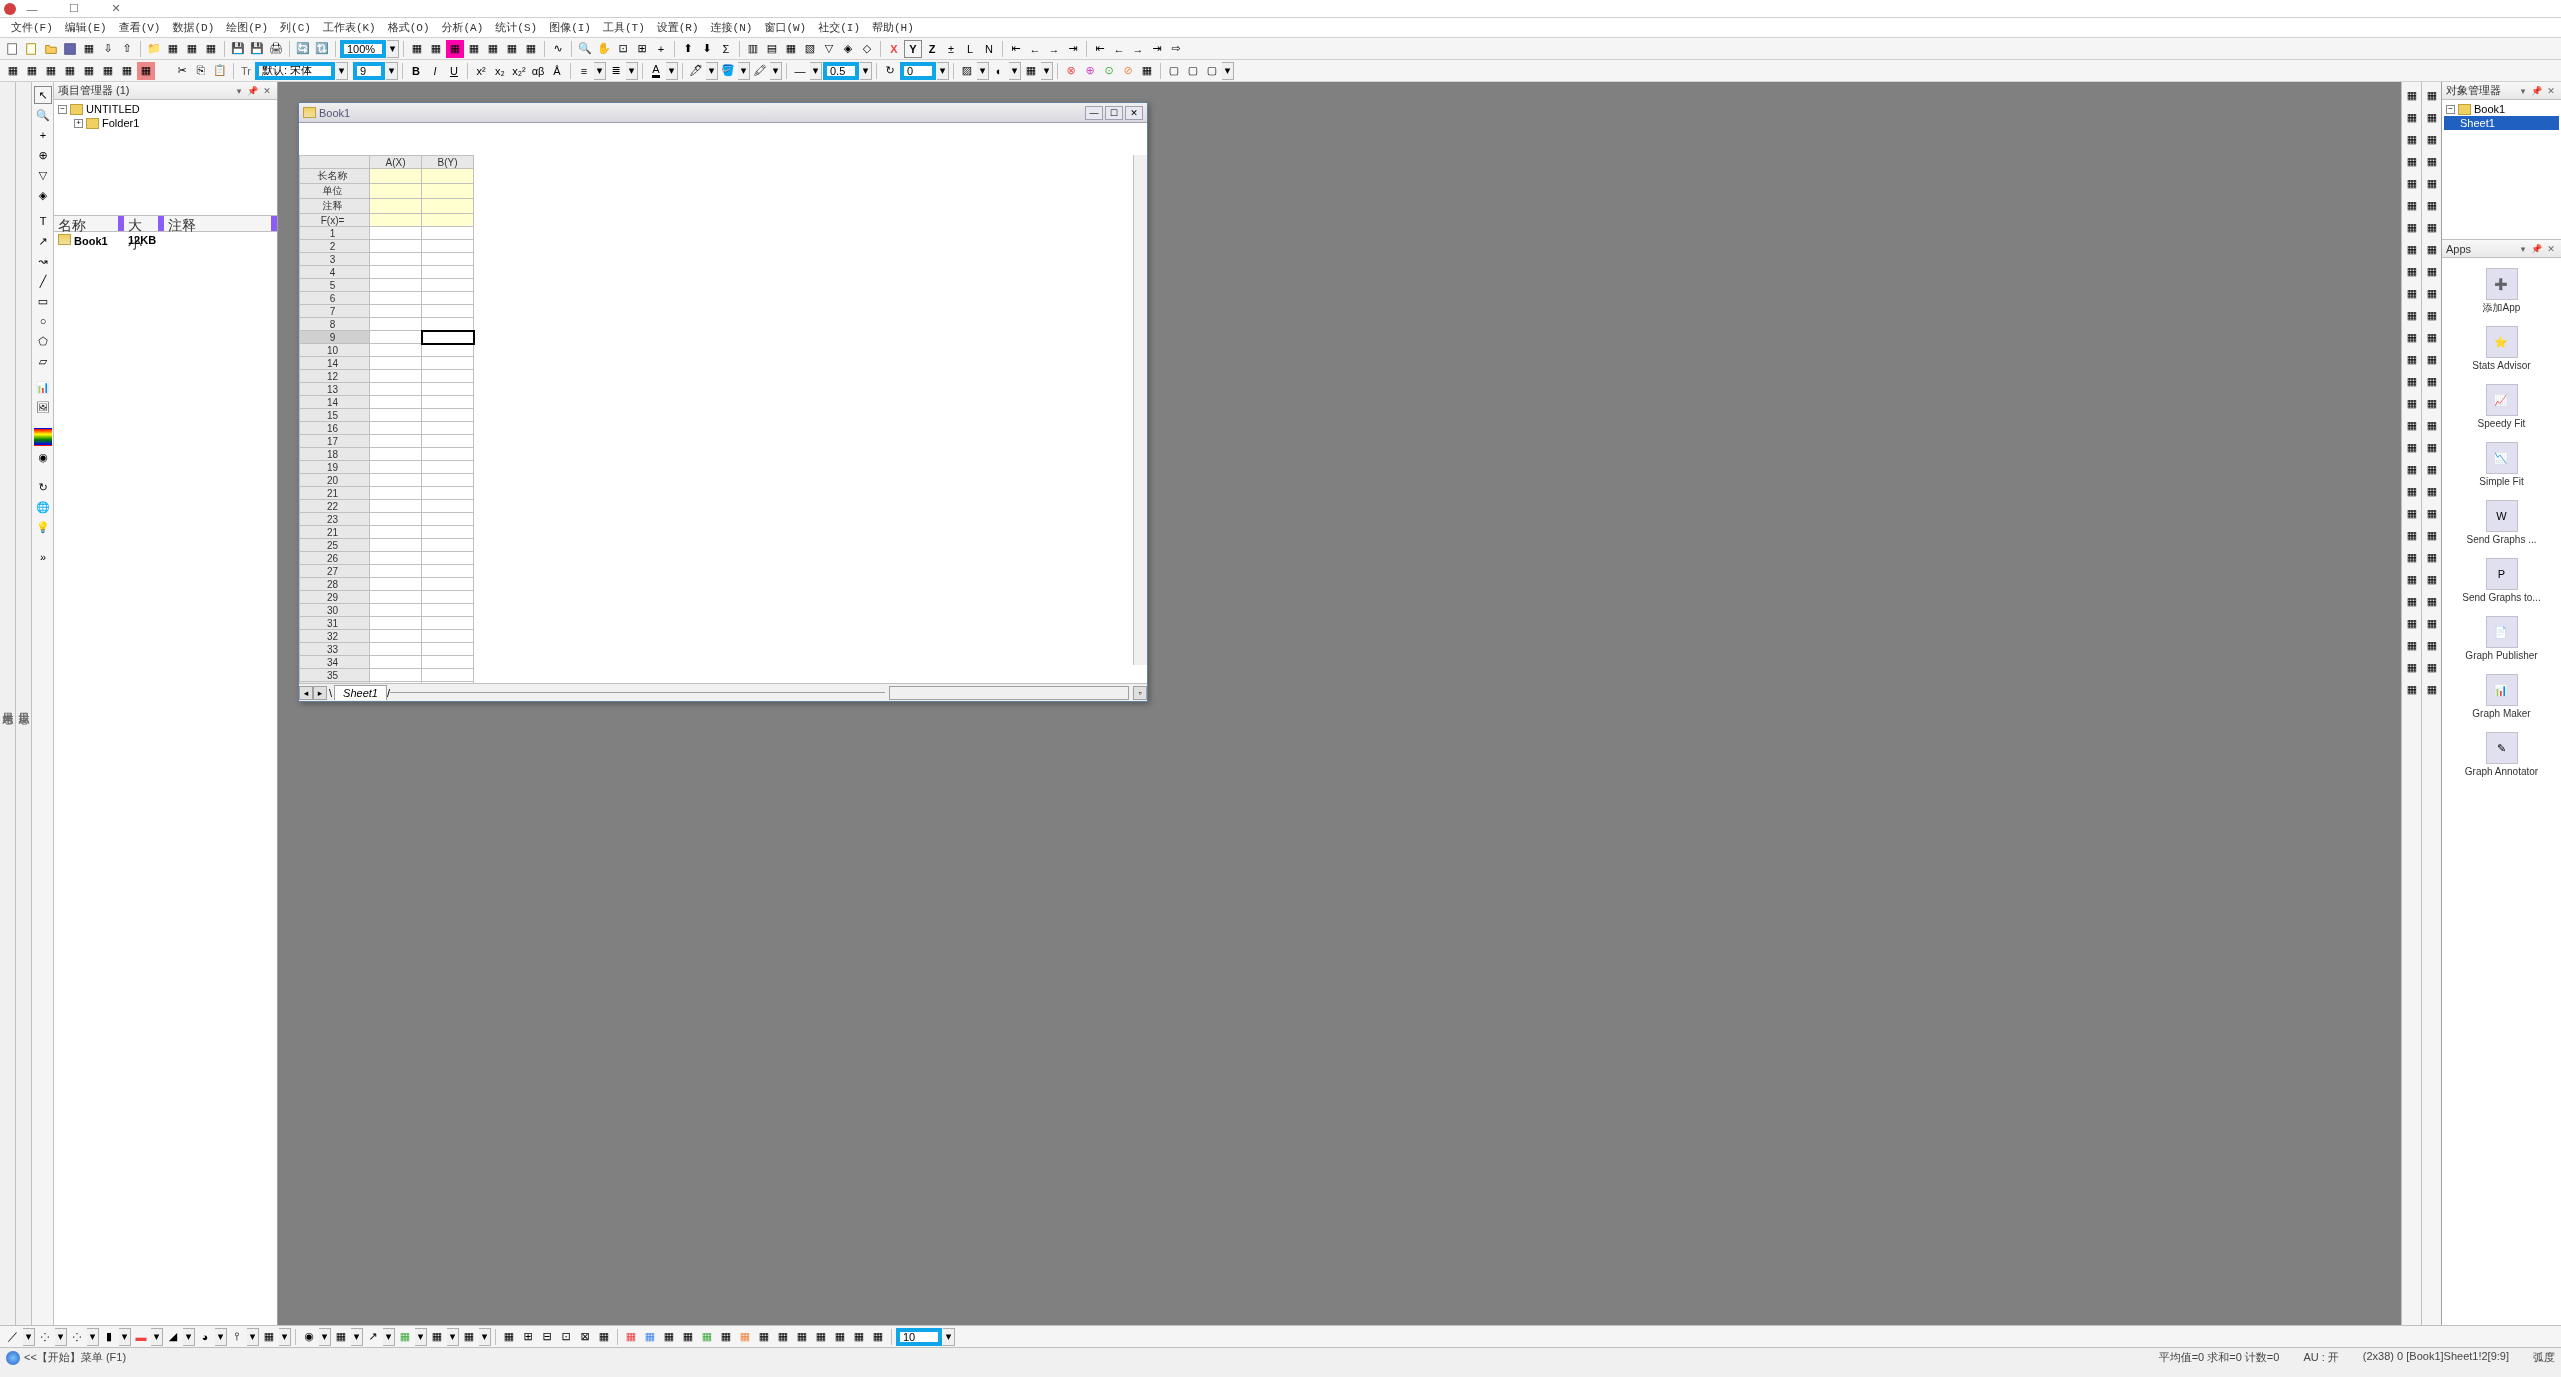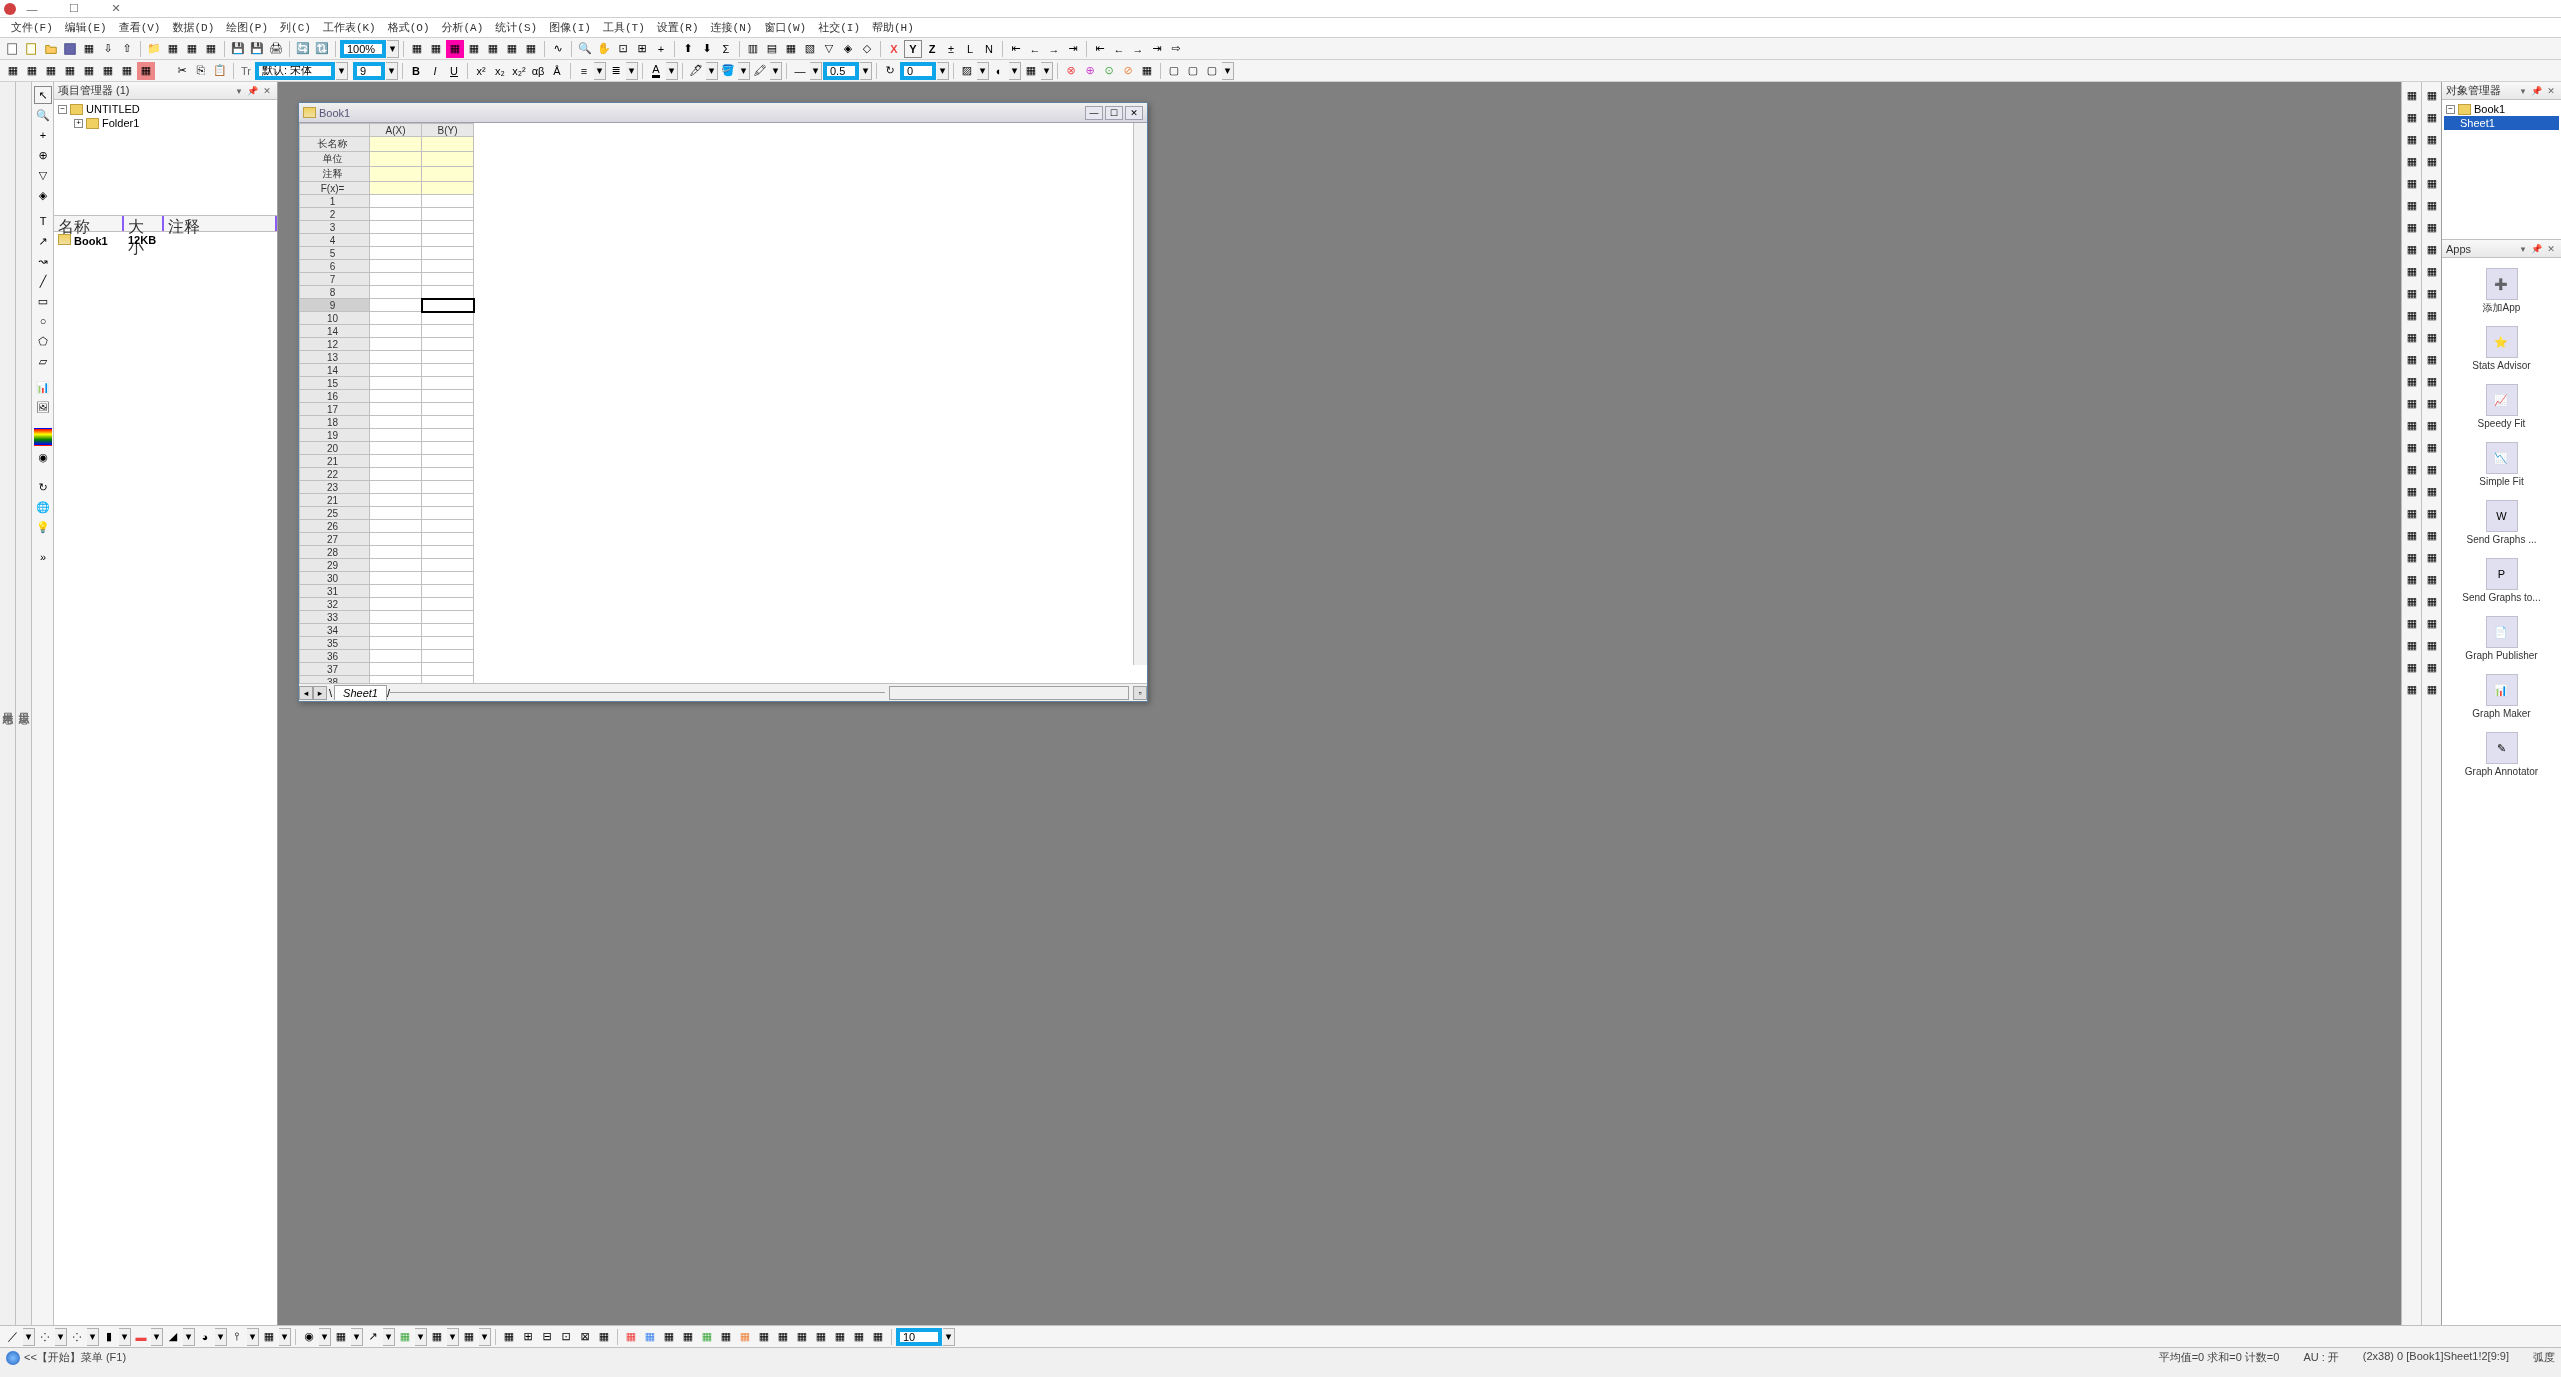--- a/index.html
+++ b/index.html
@@ -24,31 +24,31 @@
 .project-panel { width: 224px; background: #fff; border-right: 1px solid #a0a0a0; display: flex; flex-direction: column; }
 .panel-header { height: 18px; background: linear-gradient(#f8f8f8,#e8e8e8); border-bottom: 1px solid #c0c0c0; display: flex; align-items: center; padding: 0 4px; font-size: 11px; color: #333; }
 .panel-header-controls { margin-left: auto; display: flex; gap: 2px; }
 .panel-hbtn { width: 12px; height: 12px; font-size: 9px; color: #666; cursor: pointer; display: flex; align-items: center; justify-content: center; }
 .tree { flex: 0 0 116px; padding: 2px; border-bottom: 1px solid #c0c0c0; overflow: auto; }
 .tree-item { display: flex; align-items: center; gap: 3px; padding: 1px 2px; cursor: pointer; }
 .tree-item.lvl1 { padding-left: 18px; }
 .tree-toggle { width: 9px; height: 9px; border: 1px solid #888; display: flex; align-items: center; justify-content: center; font-size: 8px; line-height: 1; }
 .folder-icon { width: 13px; height: 11px; background: #f0d060; border: 1px solid #c0a040; }
 .detail-header { height: 16px; display: flex; border-bottom: 1px solid #c0c0c0; background: #f5f5f5; }
-.dh-col { border-right: 2px solid #8b5cf6; padding: 1px 4px; font-size: 16px; color: #333; }
+.dh-col { border-right: 6px solid #8b5cf6; padding: 1px 4px; font-size: 14px; color: #333; }
 .detail-body { flex: 1; overflow: auto; }
 .detail-row { display: flex; padding: 1px 0; }
 .dr-col { padding: 1px 4px; font-size: 11px; }
 .book-icon { width: 13px; height: 11px; background: linear-gradient(#f0d060,#f0e0a0); border: 1px solid #c0a040; display: inline-block; margin-right: 3px; }
 .mdi-area { flex: 1; background: #808080; position: relative; overflow: hidden; }
 .child-window { position: absolute; left: 20px; top: 20px; width: 850px; height: 600px; background: #fff; border: 1px solid #6080a0; box-shadow: 2px 2px 6px rgba(0,0,0,0.3); display: flex; flex-direction: column; }
 .child-titlebar { height: 20px; background: linear-gradient(#f0f0f0,#d8d8e0); display: flex; align-items: center; padding: 0 4px; border-bottom: 1px solid #a0a0b0; }
 .child-title { flex: 1; color: #557; font-size: 11px; }
 .child-wbtn { width: 18px; height: 14px; border: 1px solid #a0a0b0; background: #e8e8f0; margin-left: 2px; display: flex; align-items: center; justify-content: center; font-size: 9px; cursor: pointer; }
-.worksheet { flex: 1; overflow: auto; position: relative; }
+.worksheet { flex: 1; overflow: auto; position: relative; margin-top: 32px; }
 .ws-table { border-collapse: collapse; }
 .ws-table th, .ws-table td { border: 1px solid #c0c0c0; height: 13px; font-size: 10px; text-align: center; }
 .rowhdr { width: 70px; background: #e8e8e8; text-align: right; padding-right: 4px; font-weight: normal; color: #333; }
 .colhdr { width: 52px; background: #e8e8e8; font-weight: normal; color: #333; }
 .labelcell { background: #ffffd0; }
 .selcell { border: 2px solid #000 !important; }
 .selrow th { background: #d0d0d0; }
 .ws-tabs { height: 18px; background: #f0f0f0; border-top: 1px solid #c0c0c0; display: flex; align-items: center; }
 .ws-nav { width: 14px; height: 14px; border: 1px solid #a0a0a0; background: #e0e0e0; display: flex; align-items: center; justify-content: center; cursor: pointer; font-size: 9px; }
 .ws-tab { padding: 1px 8px; background: #fff; border: 1px solid #a0a0a0; border-bottom: none; font-size: 11px; font-style: italic; margin-left: 2px; }

